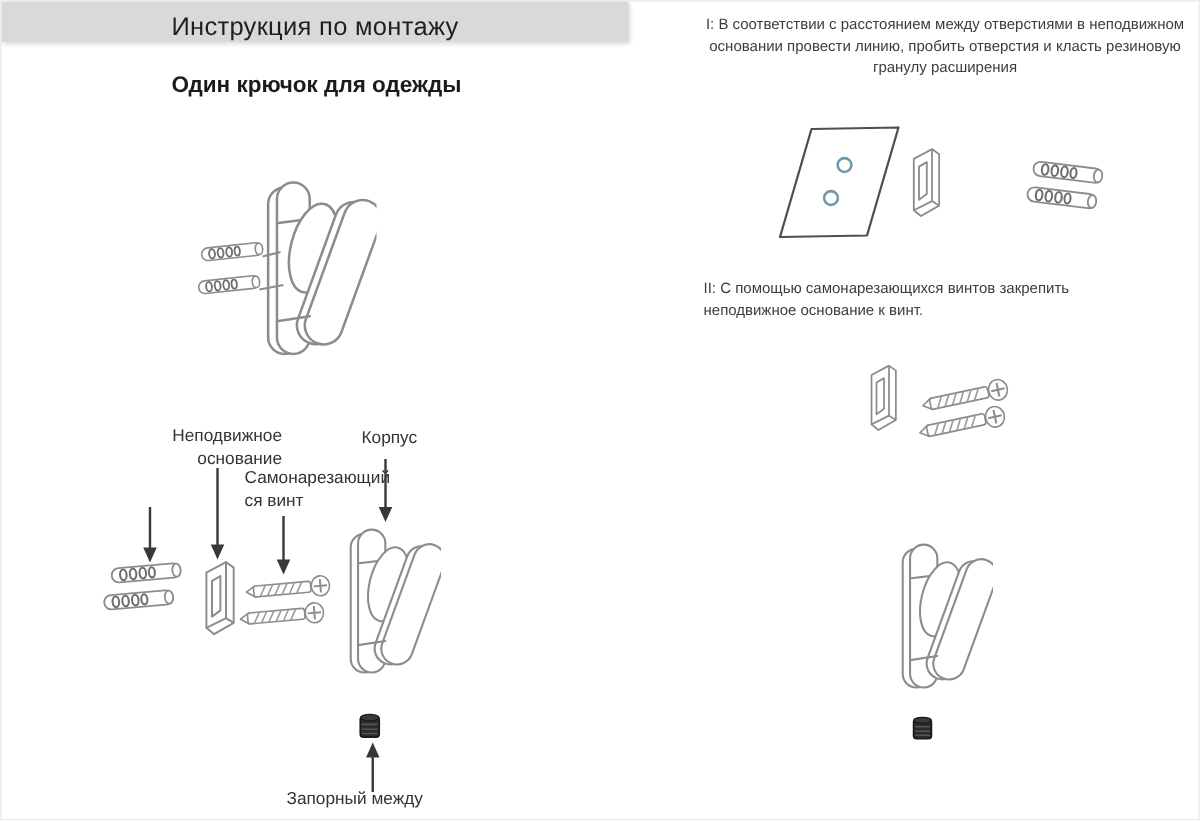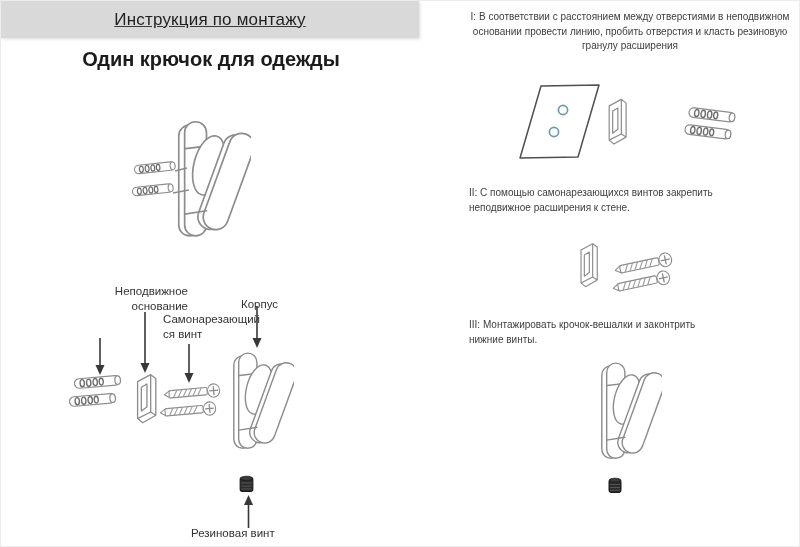--- a/index.html
+++ b/index.html
@@ -3,28 +3,28 @@
 <meta charset="utf-8">
 <style>
   html,body { margin:0; padding:0; background:#fff; }
   .page {
     position:relative; width:800px; height:547px; background:#ffffff;
     font-family:"Liberation Sans","DejaVu Sans",sans-serif; color:#3a3a3a;
     overflow:hidden; border:1px solid #ececec; box-sizing:border-box;
   }
   .abs { position:absolute; }
   .header-bar {
-    left:0; top:0; width:418px; height:37px; background:#d9d9d9;
+    left:0; top:0; width:418px; height:27px; background:#d9d9d9;
     box-shadow:1px 1px 3px rgba(0,0,0,.15);
-    display:flex; align-items:center; justify-content:center;text-decoration:underline;
+    display:flex; align-items:flex-end; justify-content:center;
   }
   .title { font-size:17px; color:#1f1f1f; letter-spacing:.2px; }
   .subtitle {
     left:0; top:47px; width:420px; text-align:center;
-    font-weight:bold; font-size:20px; color:#1b1b1b;
+    font-weight:bold; font-size:15px; color:#1b1b1b;
   }
   .lbl { font-size:11.5px; line-height:1.32; color:#333; white-space:pre-line; }
   .lbl.center { text-align:right; }
   .step-text { font-size:10px; line-height:1.45; color:#3d3d3d; white-space:pre-line; }
   .step-text.center { text-align:center; }
   svg { display:block; overflow:visible; }
 </style>
 </head>
 <body>
 
@@ -113,21 +113,21 @@
       </g>
     <g transform="translate(24,90) rotate(-6)">
         <use href="#plug" width="46" height="14"></use>
       </g>
   </svg>
 
   <div class="abs lbl center" style="left:103px;top:283px;width:84px">Неподвижное
 основание</div>
   <div class="abs lbl" style="left:162px;top:311px;width:92px">Самонарезающий
 ся винт</div>
-  <div class="abs lbl" style="left:240px;top:296px;width:60px">Корпус</div>
+  <div class="abs lbl" style="left:240px;top:284px;width:60px">Корпус</div>
 
   <svg class="abs" style="left:93px;top:337px" width="12" height="37">
     <line x1="6" y1="0" x2="6" y2="28" stroke="#383838" stroke-width="1.6"></line>
     <polygon points="1.5,27 10.5,27 6,37" fill="#383838"></polygon>
   </svg>
   <svg class="abs" style="left:138px;top:311px" width="12" height="61">
     <line x1="6" y1="0" x2="6" y2="52" stroke="#383838" stroke-width="1.6"></line>
     <polygon points="1.5,51 10.5,51 6,61" fill="#383838"></polygon>
   </svg>
   <svg class="abs" style="left:182px;top:343px" width="12" height="39">
@@ -156,21 +156,21 @@
     <use href="#hook" x="163" y="5" width="70" height="116"></use>
   </svg>
 
   <svg class="abs" style="left:238px;top:474px" width="15" height="18">
     <use href="#setscrew" width="15" height="18"></use>
   </svg>
   <svg class="abs" style="left:242px;top:494px" width="11" height="33">
     <polygon points="5.5,0 1,10 10,10" fill="#383838"></polygon>
     <line x1="5.5" y1="9" x2="5.5" y2="33" stroke="#383838" stroke-width="1.6"></line>
   </svg>
-  <div class="abs lbl" style="left:190px;top:525px;width:110px;white-space:nowrap">Резиновая винт</div>
+  <div class="abs lbl" style="left:190px;top:525px;width:110px;white-space:nowrap">Запорный между</div>
 
   <div class="abs step-text center" style="left:458px;top:9px;width:342px">I: В соответствии с расстоянием между отверстиями в неподвижном
 основании провести линию, пробить отверстия и класть резиновую
 гранулу расширения</div>
 
   <svg class="abs" style="left:517px;top:82px" width="84" height="78">
     <path d="M23 3 L81 2 L60 74 L2 75 Z" fill="#ffffff" stroke="#4f4f4f" stroke-width="1.5" stroke-linejoin="round"></path>
     <circle cx="45" cy="27" r="4.6" fill="#ffffff" stroke="#6f98ae" stroke-width="1.7"></circle>
     <circle cx="36" cy="49" r="4.6" fill="#ffffff" stroke="#6f98ae" stroke-width="1.7"></circle>
   </svg>
@@ -180,36 +180,34 @@
   <svg class="abs" style="left:678px;top:98px" width="72" height="48">
     <g transform="translate(10,6) rotate(7)">
         <use href="#plug" width="52" height="14"></use>
       </g>
     <g transform="translate(6,23) rotate(7)">
         <use href="#plug" width="52" height="14"></use>
       </g>
   </svg>
 
   <div class="abs step-text" style="left:468px;top:185px;width:320px">II: С помощью самонарезающихся винтов закрепить
-неподвижное расширения к стене.</div>
+неподвижное основание к винт.</div>
 
   <svg class="abs" style="left:575px;top:239px" width="25" height="50">
     <use href="#base" width="25" height="50"></use>
   </svg>
   <svg class="abs" style="left:603px;top:240px" width="92" height="60">
     <g transform="translate(8,22) rotate(-12)">
         <use href="#screw" width="62" height="16"></use>
       </g>
     <g transform="translate(6,40) rotate(-12)">
         <use href="#screw" width="62" height="16"></use>
       </g>
   </svg>
 
-  <div class="abs step-text" style="left:468px;top:317px;width:320px">III: Монтажировать крочок-вешалки и законтрить
-нижние винты.</div>
 
   <svg class="abs" style="left:591px;top:355px" width="70" height="108">
     <use href="#hook" width="70" height="108"></use>
   </svg>
   <svg class="abs" style="left:607px;top:476px" width="14" height="17">
     <use href="#setscrew" width="14" height="17"></use>
   </svg>
 
 </div>
 

